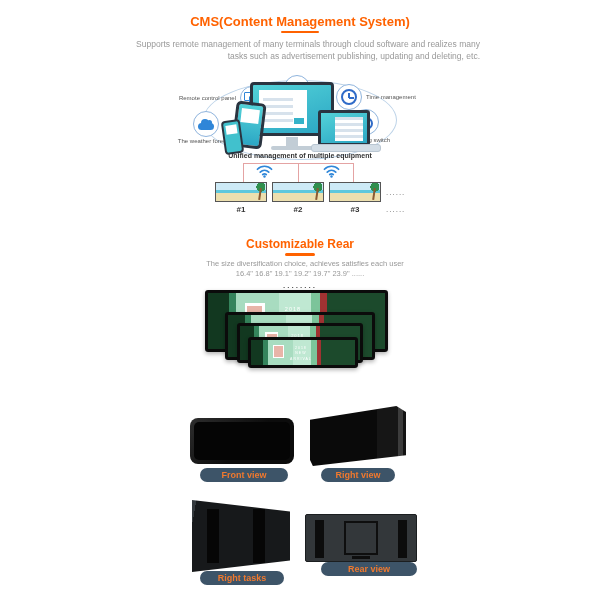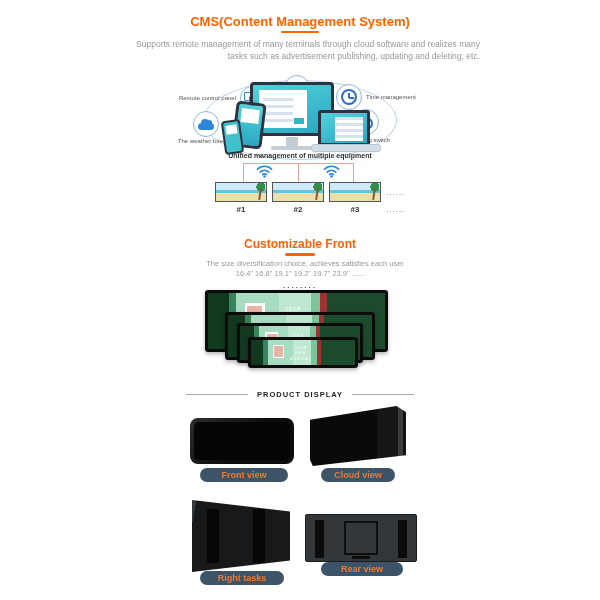--- a/index.html
+++ b/index.html
@@ -129,21 +129,21 @@
   .view-rear .vbar { position:absolute; top:5px; width:9px; height:38px; background:#0c0c0c; }
   .vbar-l { left:9px; } .vbar-r { right:9px; }
   .view-rear .plate { position:absolute; left:50%; top:50%; transform:translate(-50%,-50%); width:34px; height:34px; border:2px solid #0e0e0e; }
   .view-rear .foot { position:absolute; left:50%; bottom:2px; transform:translateX(-50%); width:18px; height:3px; background:#0e0e0e; }
 
   .pill { position:absolute; height:14px; line-height:14px; text-align:center; background:#3d5468; color:#f0792e;
     font-size:9px; font-weight:bold; border-radius:8px; }
   .pill-front { left:200px; top:468px; width:88px; }
   .pill-left  { left:321px; top:468px; width:74px; }
   .pill-right { left:200px; top:571px; width:84px; }
-  .pill-rear  { left:321px; top:562px; width:82px; }
+  .pill-rear  { left:321px; top:562px; width:96px; }
 </style>
 </head>
 <body>
 
 <div class="page">
 
   <div class="orange-title cms-title">CMS(Content Management System)</div>
   <div class="title-dash cms-dash"></div>
   <p class="cms-desc">Supports remote management of many terminals through cloud software and realizes many tasks such as advertisement publishing, updating and deleting, etc.</p>
 
@@ -207,21 +207,21 @@
     <div class="beach beach-2"></div>
     <div class="beach beach-3"></div>
     <div class="ell-row">......</div>
 
     <div class="dev-lbl dev-lbl-1">#1</div>
     <div class="dev-lbl dev-lbl-2">#2</div>
     <div class="dev-lbl dev-lbl-3">#3</div>
     <div class="ell-lbl">......</div>
   </div>
 
-  <div class="orange-title size-title">Customizable Front</div>
+  <div class="orange-title size-title">Customizable Rear</div>
   <div class="title-dash size-dash"></div>
   <div class="gray-line size-line1">The size diversification choice, achieves satisfies each user</div>
   <div class="gray-line size-line2">16.4" 16.8" 19.1" 19.2" 19.7" 23.9" ......</div>
   <div class="size-dots">........</div>
 
   <div class="cascade">
     <div class="tvbar tv1">
       <div class="ad-card"></div>
       <div class="ad-text">
         <div>2018</div>
@@ -244,34 +244,29 @@
     </div>
     <div class="tvbar tv4">
       <div class="ad-card"></div>
       <div class="ad-text">
         <div>2018</div>
         <div>NEW ARRIVAL</div>
       </div>
     </div>
   </div>
 
-  <div class="pd-head">
-    <span class="rule"></span>
-    <span class="txt">PRODUCT DISPLAY</span>
-    <span class="rule"></span>
-  </div>
 
   <div class="view-front"></div>
   <div class="view-left"></div>
   <div class="view-right"></div>
   <div class="view-rear">
     <div class="vbar vbar-l"></div>
     <div class="vbar vbar-r"></div>
     <div class="plate"></div>
     <div class="foot"></div>
   </div>
 
   <div class="pill pill-front">Front view</div>
-  <div class="pill pill-left">Cloud view</div>
+  <div class="pill pill-left">Right view</div>
   <div class="pill pill-right">Right tasks</div>
   <div class="pill pill-rear">Rear view</div>
 
 </div>
 
 </body></html>

